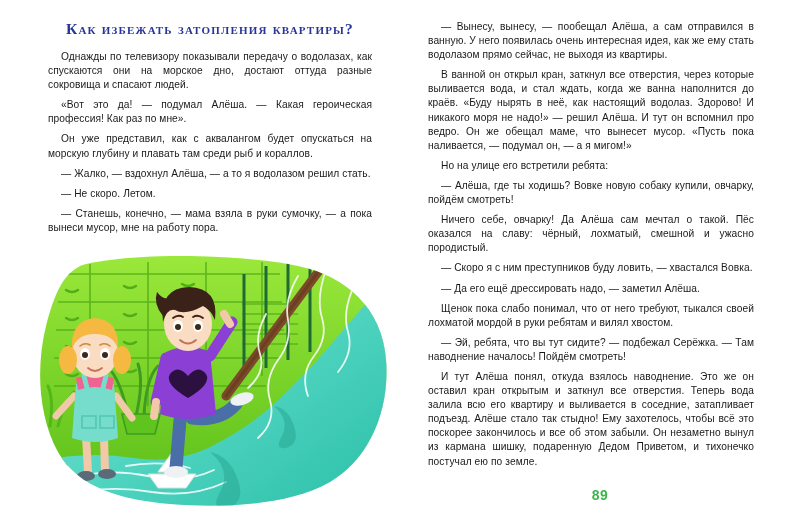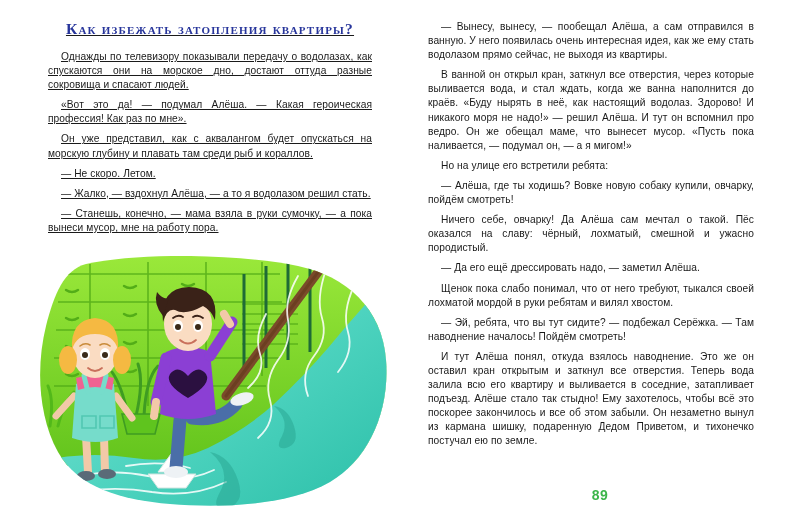--- a/index.html
+++ b/index.html
@@ -22,21 +22,21 @@
     background: #ffffff;
     display: flex;
     box-sizing: border-box;
   }
   .page {
     position: relative;
     width: 400px;
     height: 520px;
     box-sizing: border-box;
   }
-  .page-left  { padding: 14px 22px 7px 42px; text-decoration: underline; }
+  .page-left  { padding: 14px 22px 7px 42px; }
   .page-right { padding: 14px 40px 0 22px; }
 
   .chapter-title {
     font-family: "Liberation Serif", serif;
     color: #27359b;
     font-weight: bold;
     font-size: 15.5px;
     letter-spacing: 1.2px;
     text-align: center;
     font-variant: small-caps;
@@ -87,22 +87,22 @@
 <div class="spread">
 
   <div class="page page-left">
 
     <h1 class="chapter-title">Как избежать затопления квартиры?</h1>
 
     <div class="body-text">
       <p>Однажды по телевизору показывали передачу о водолазах, как спускаются они на морское дно, достают оттуда разные сокровища и спасают людей.</p>
       <p>«Вот это да! — подумал Алёша. — Какая героическая профессия! Как раз по мне».</p>
       <p>Он уже представил, как с аквалангом будет опускаться на морскую глубину и плавать там среди рыб и кораллов.</p>
+      <p>— Жалко, — вздохнул Алёша, — а то я водолазом решил стать.</p>
       <p>— Не скоро. Летом.</p>
-      <p>— Жалко, — вздохнул Алёша, — а то я водолазом решил стать.</p>
       <p>— Станешь, конечно, — мама взяла в руки сумочку, — а пока вынеси мусор, мне на работу пора.</p>
     </div>
 
     <div class="illustration">
       <svg class="illo-svg" viewBox="0 0 362 252" xmlns="http://www.w3.org/2000/svg">
         <defs>
           <clipPath id="blobClip">
             <path d="M56 8 C110 -4 210 -2 268 10 C316 20 352 52 356 104
                      C360 156 338 204 300 226 C258 250 190 252 140 248
                      C92 244 48 232 28 196 C8 160 6 110 16 70 C24 38 34 14 56 8 Z"></path>
@@ -278,20 +278,21 @@
   </div>
 
   <div class="page page-right">
 
     <div class="body-text">
       <p>— Вынесу, вынесу, — пообещал Алёша, а сам отправился в ванную. У него появилась очень интересная идея, как же ему стать водолазом прямо сейчас, не выходя из квартиры.</p>
       <p>В ванной он открыл кран, заткнул все отверстия, через которые выливается вода, и стал ждать, когда же ванна наполнится до краёв. «Буду нырять в неё, как настоящий водолаз. Здорово! И никакого моря не надо!» — решил Алёша. И тут он вспомнил про ведро. Он же обещал маме, что вынесет мусор. «Пусть пока наливается, — подумал он, — а я мигом!»</p>
       <p>Но на улице его встретили ребята:</p>
       <p>— Алёша, где ты ходишь? Вовке новую собаку купили, овчарку, пойдём смотреть!</p>
       <p>Ничего себе, овчарку! Да Алёша сам мечтал о такой. Пёс оказался на славу: чёрный, лохматый, смешной и ужасно породистый.</p>
+      <p>— Скоро я с ним преступников буду ловить, — хвастался Вовка.</p>
       <p>— Да его ещё дрессировать надо, — заметил Алёша.</p>
       <p>Щенок пока слабо понимал, что от него требуют, тыкался своей лохматой мордой в руки ребятам и вилял хвостом.</p>
       <p>— Эй, ребята, что вы тут сидите? — подбежал Серёжка. — Там наводнение началось! Пойдём смотреть!</p>
       <p>И тут Алёша понял, откуда взялось наводнение. Это же он оставил кран открытым и заткнул все отверстия. Теперь вода залила всю его квартиру и выливается в соседние, затапливает подъезд. Алёше стало так стыдно! Ему захотелось, чтобы всё это поскорее закончилось и все об этом забыли. Он незаметно вынул из кармана шишку, подаренную Дедом Приветом, и тихонечко постучал ею по земле.</p>
     </div>
 
     <div class="folio">89</div>
 
   </div>
 

